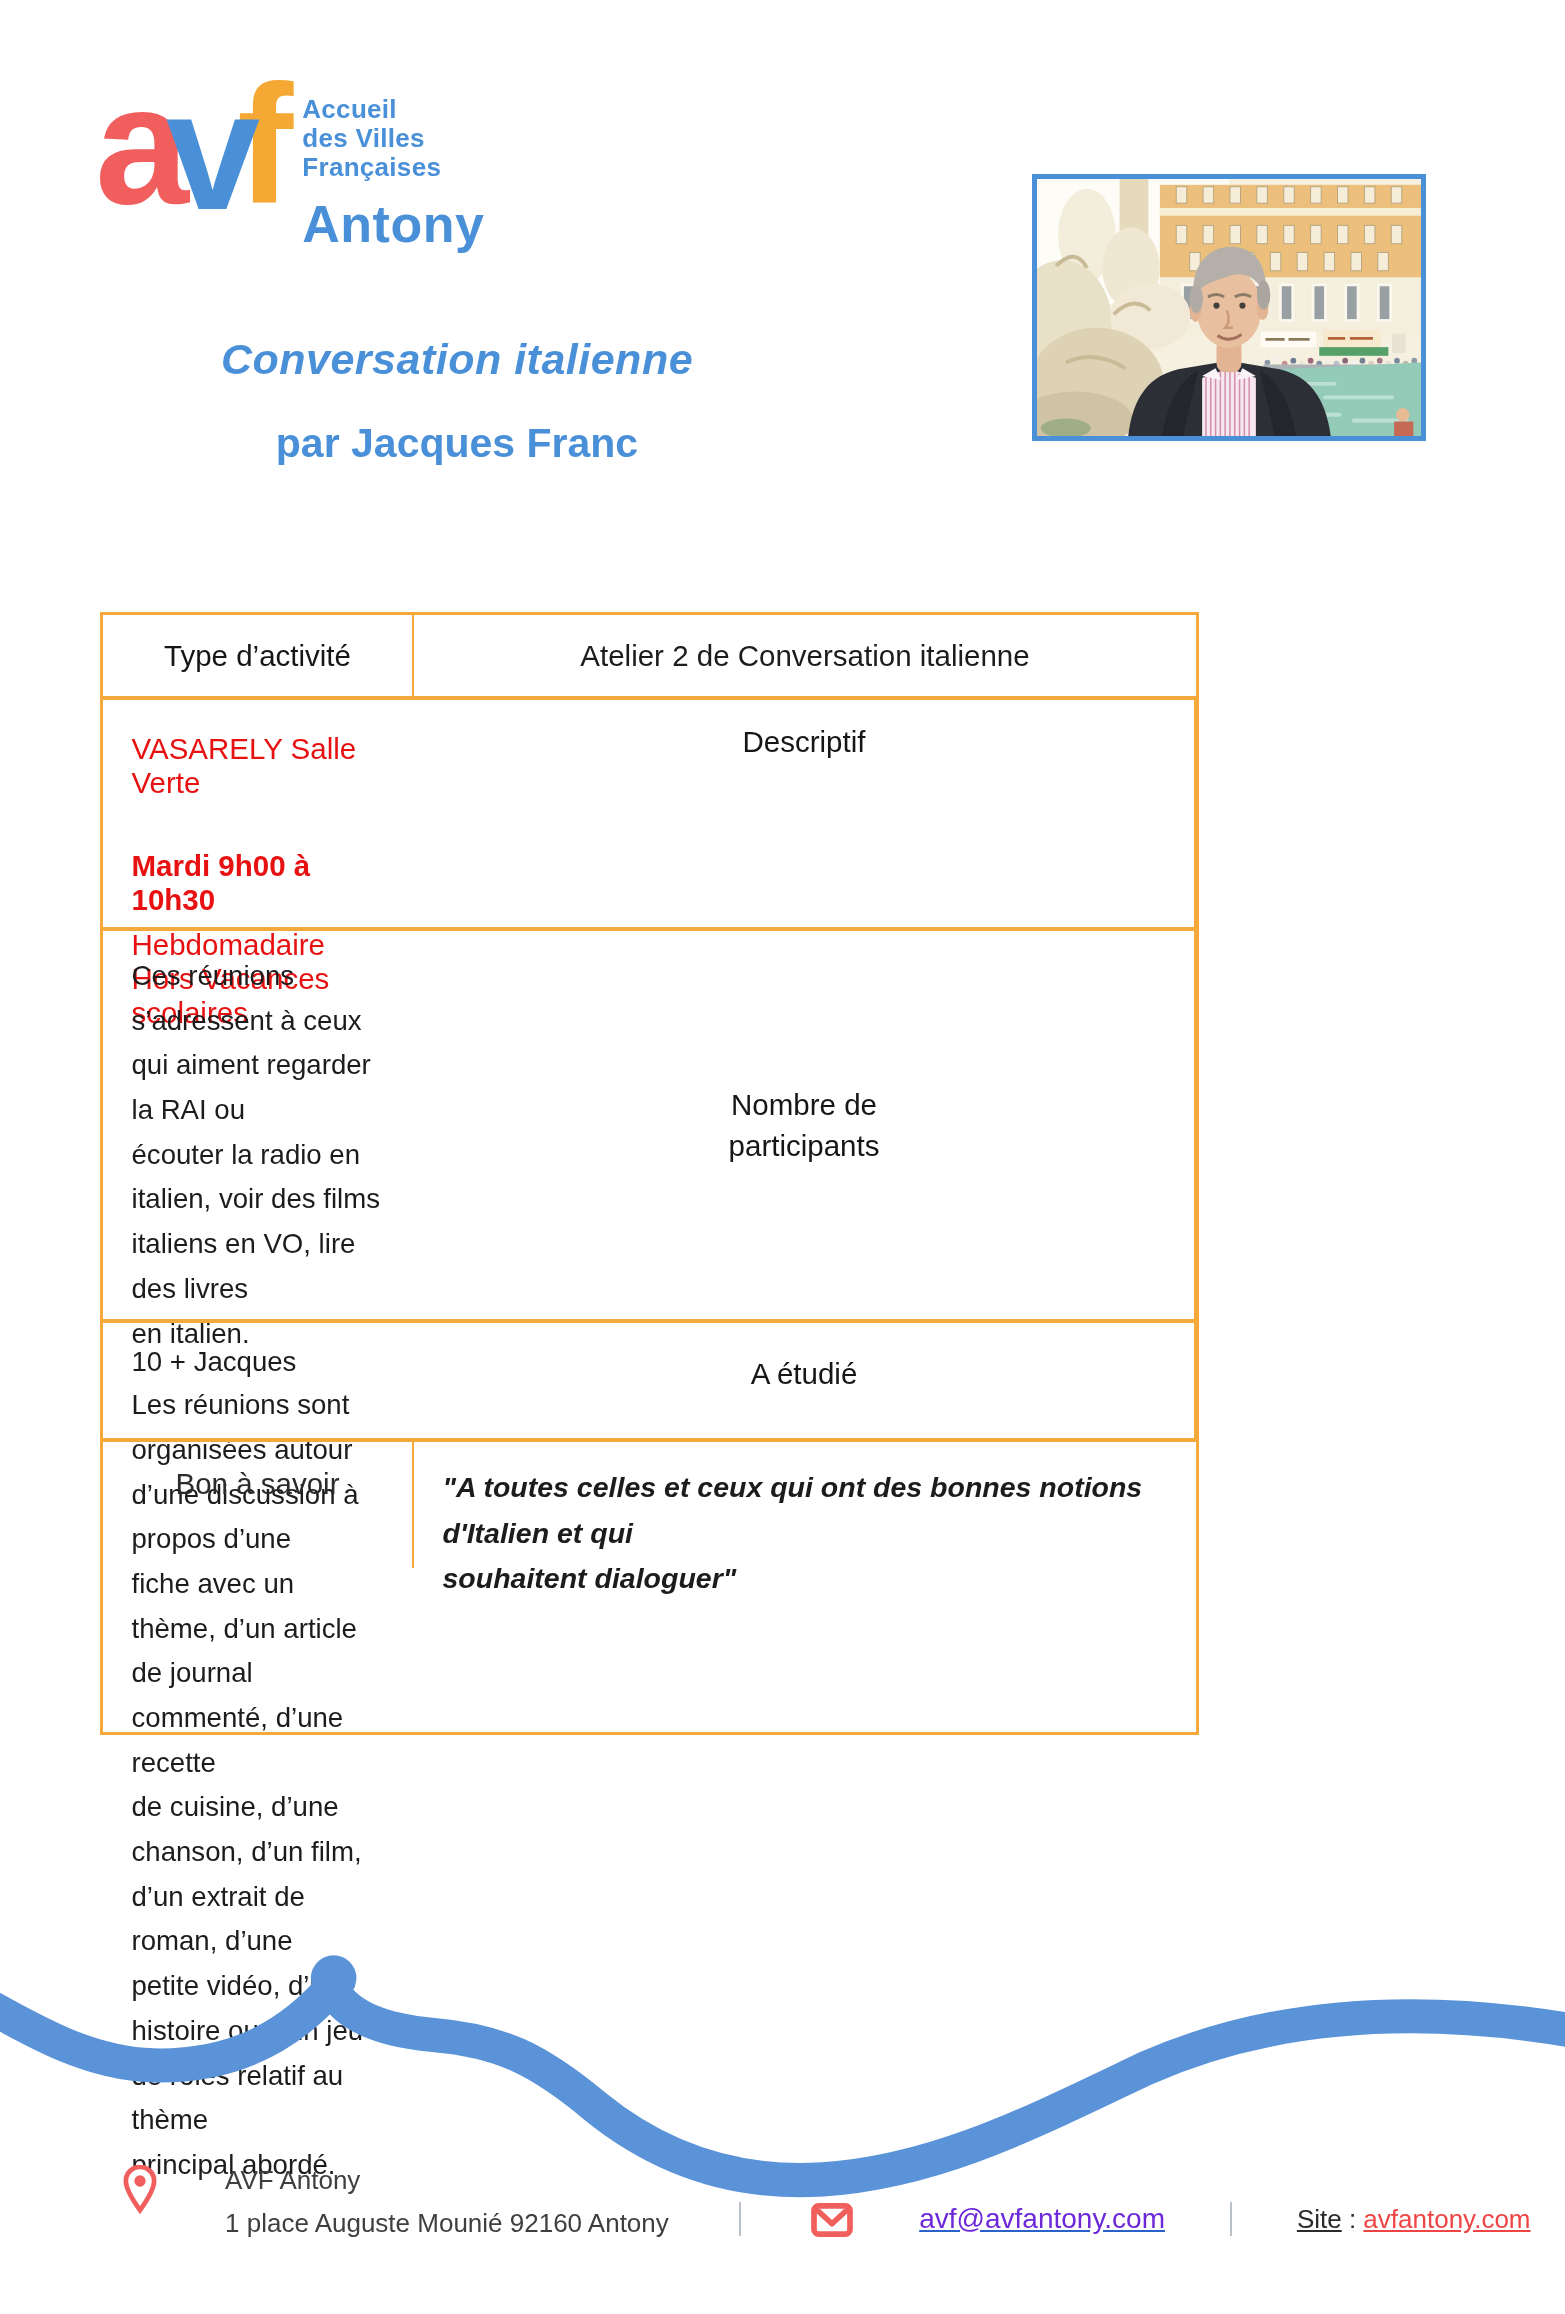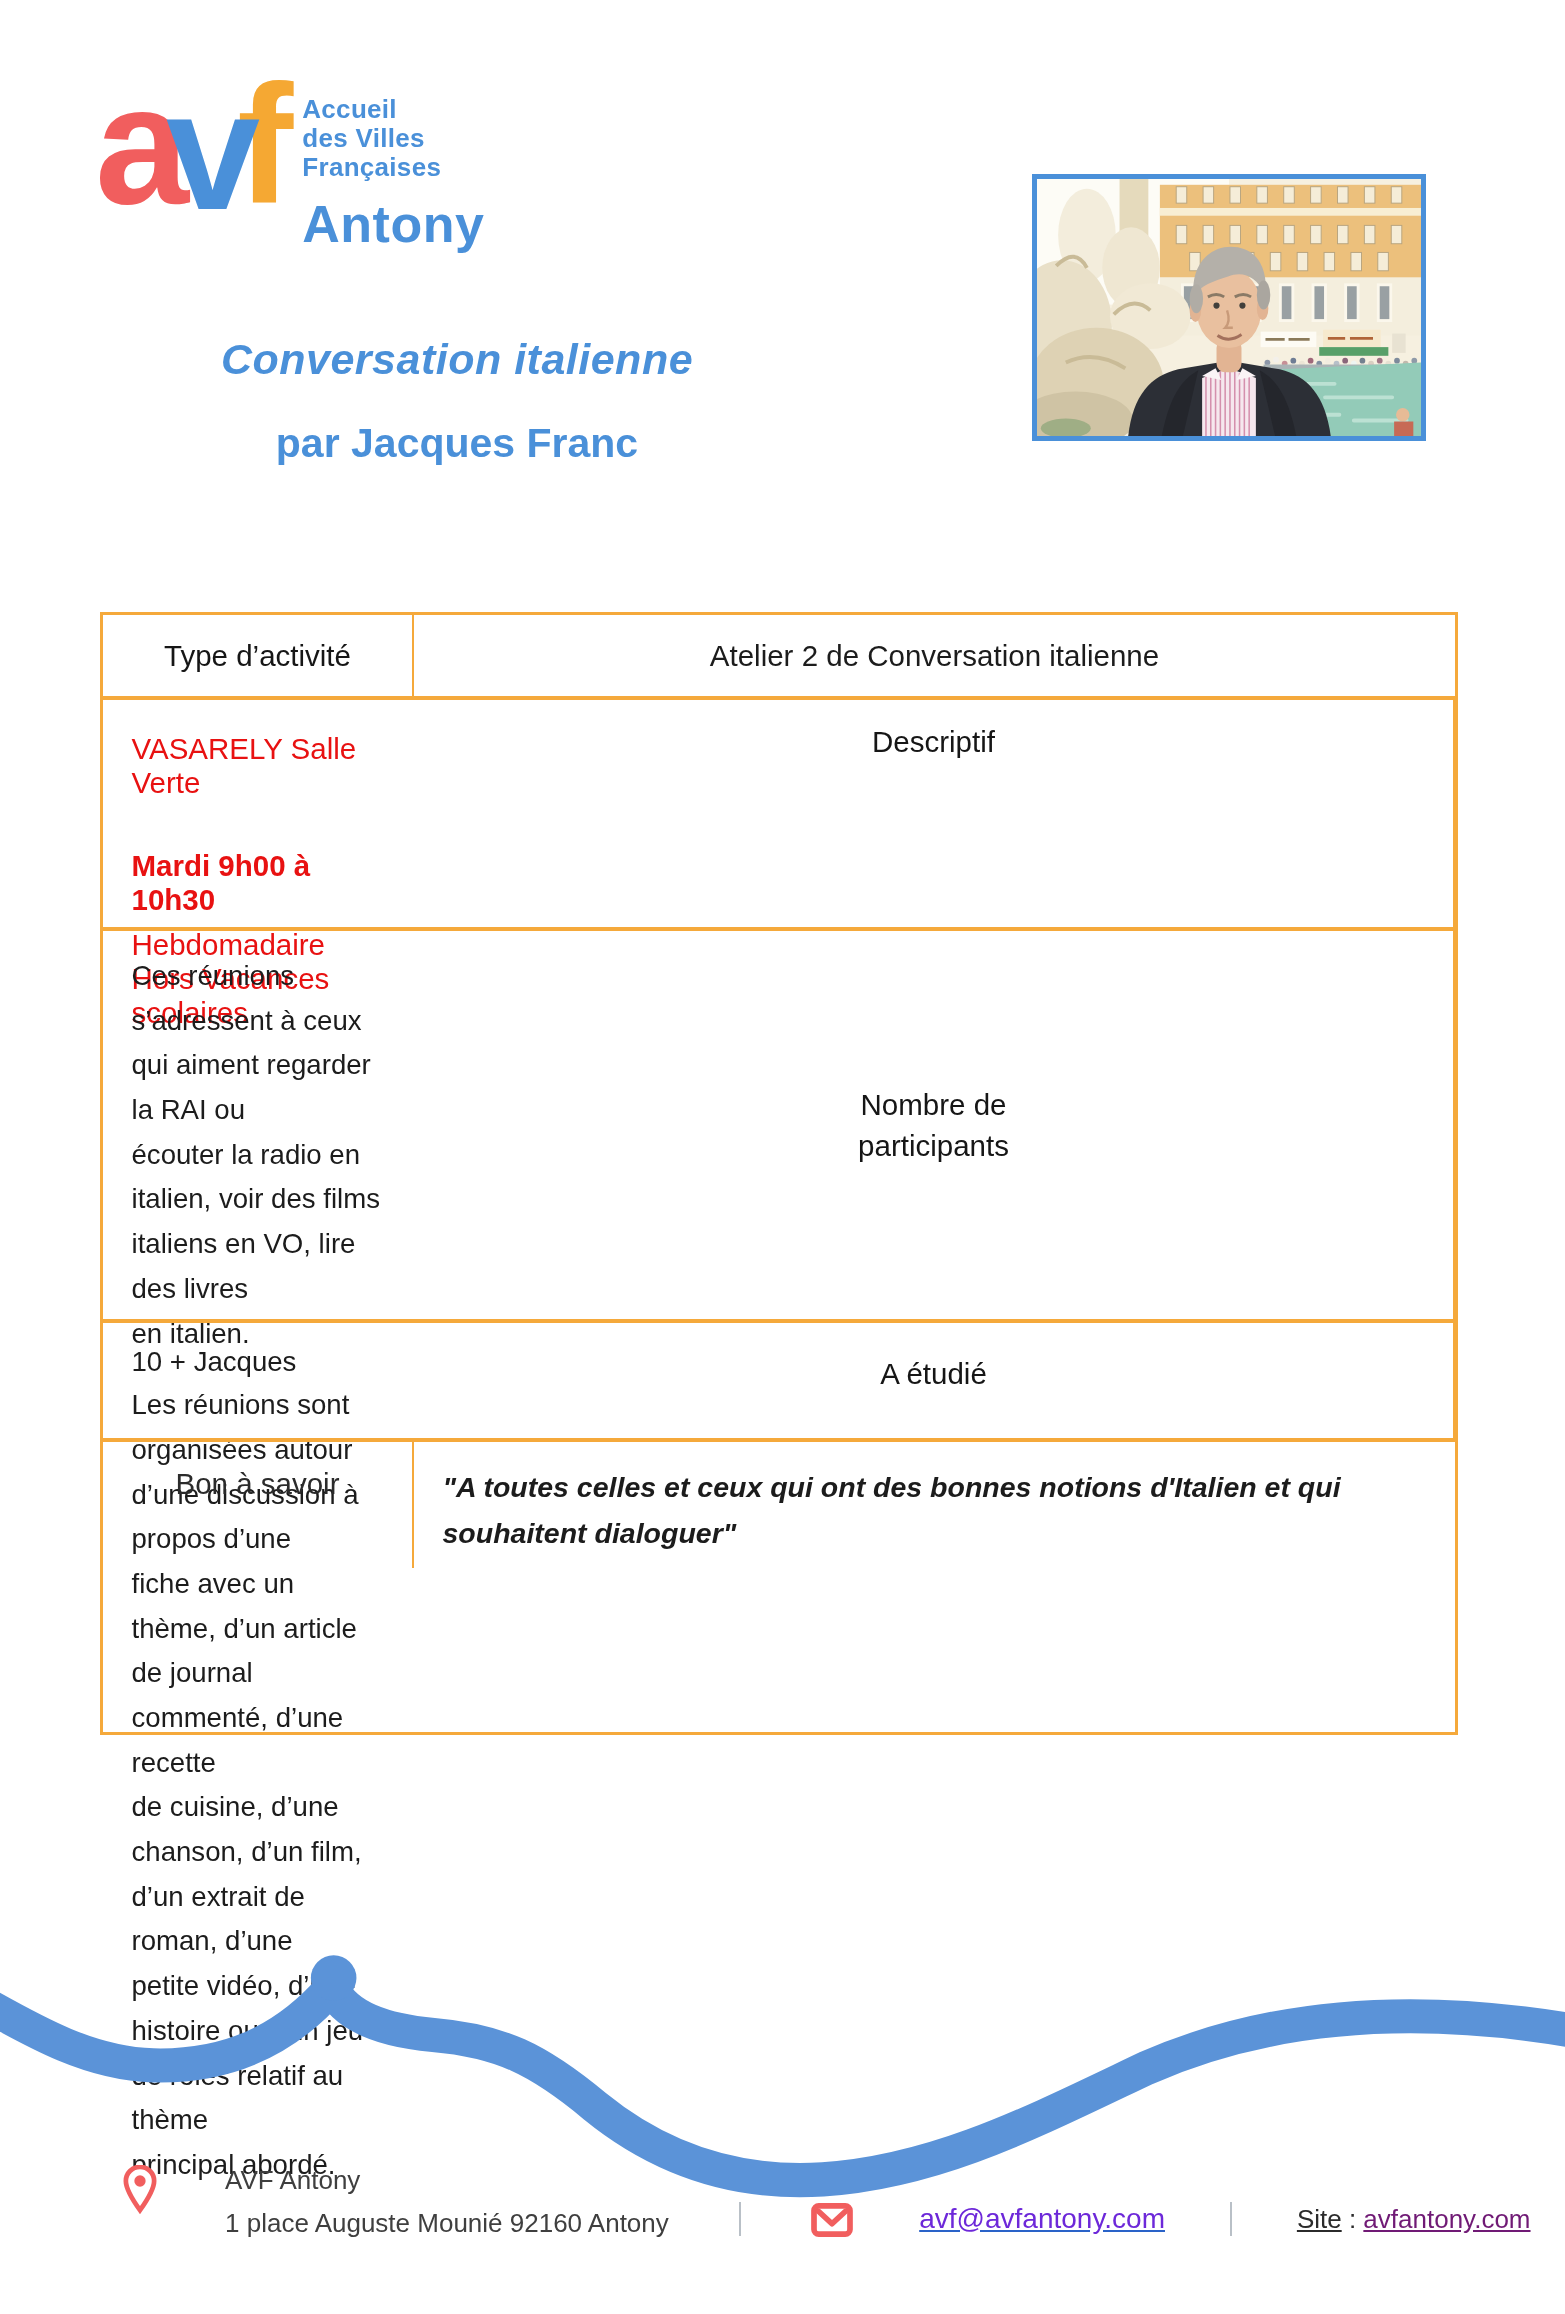--- a/index.html
+++ b/index.html
@@ -29,21 +29,21 @@
 
   
   .photo {
     position:absolute; left:1032px; top:174px; width:394px; height:267px;
     border:5.7px solid #4a90d9; background:#f5efdf; overflow:hidden;
   }
   .photo svg { display:block; width:100%; height:100%; }
 
   
   .tbl {
-    position:absolute; left:100px; top:612px; width:1358px;
+    position:absolute; left:100px; top:612px; width:1099px;
     display:grid; grid-template-columns:311px 1fr;
     grid-template-rows:85px 231px 392px 119px 126px 164px;
     border:3.8px solid #f5a93b; background:#fff;
   }
   .cell { border-bottom:4.8px solid #f5a93b; }
   .cell.last { border-bottom:none; }
   .cl { border-right:2.9px solid #f5a93b; display:flex; flex-direction:column; align-items:center; text-align:center; font-size:29.5px; color:#161616; }
   .cr { font-size:27.6px; color:#1c1c1c; }
   .r1l { justify-content:center; }
   .r1r { display:flex; align-items:center; justify-content:center; font-size:29.5px; }
@@ -71,21 +71,21 @@
   .footer .pin { align-self:flex-start; margin-right:25px; }
   .f-texts { margin-right:28.5px; }
   .f-org { font-size:26px; color:#3f3f3f; }
   .f-addr { font-size:26px; color:#3f3f3f; margin-top:12.4px; }
   .f-bar { width:1.9px; height:34px; background:#b9c0c7; margin:0 27px 3.8px 0; }
   .f-env { margin:0 23px 1.9px 0; }
   .f-email { font-size:28px; color:#6d28d9; text-decoration:underline; text-decoration-color:#2a63c8; margin-bottom:4.8px; }
   .f-bar2 { width:1.9px; height:34px; background:#b9c0c7; margin:0 23px 3.8px 23px; }
   .f-site { font-size:26px; margin-bottom:4.8px; color:#2b2b2b; }
   .f-site .site-word { text-decoration:underline; color:#2b2b2b; }
-  .f-site .site-url { color:#701a75; font-weight:400; }
+  .f-site .site-url { color:#ef4444; font-weight:400; }
 </style>
 </head>
 <body>
 
 <div class="page">
 
   <div class="logo">
     <div class="logo-letters">
       <span class="l-a">a</span>
       <span class="l-v">v</span>

